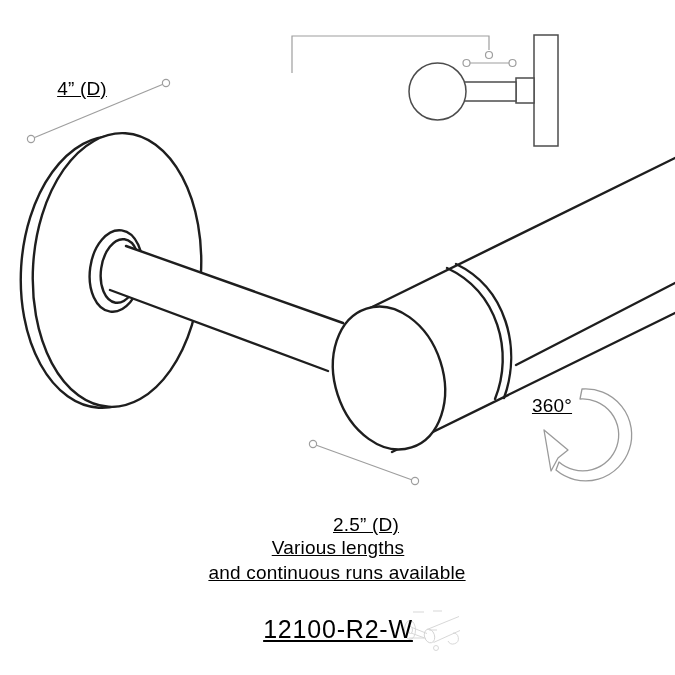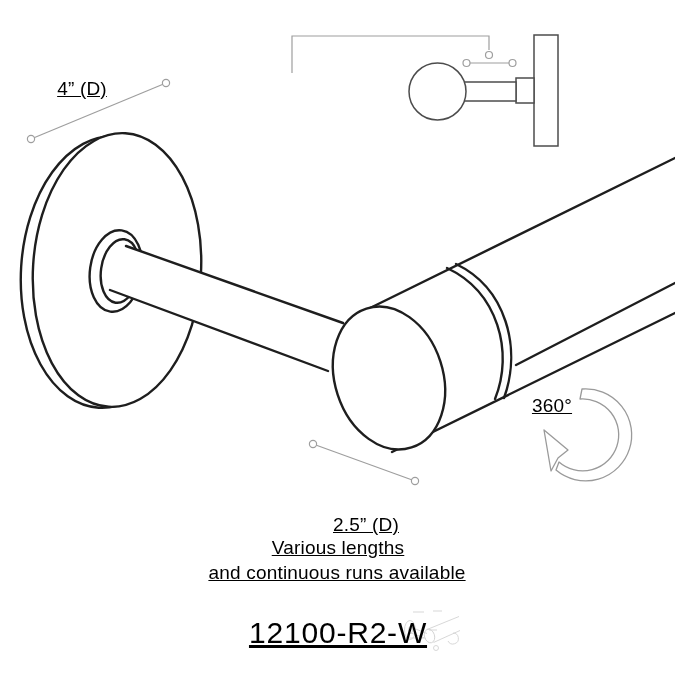--- a/index.html
+++ b/index.html
@@ -18,21 +18,21 @@
     white-space:nowrap;
     color:#000000;
     font-size:19px;
     font-weight:500;
     letter-spacing:.2px;
     line-height:1.25;
     z-index:2;
     text-decoration:underline;
   }
   .code{
-    font-size:30px;
+    font-size:25px;
     letter-spacing:.8px;
     font-weight:500;
   }
   
   .main{stroke:#1e1e1e;stroke-width:2.4;fill:none;stroke-linecap:round;}
   .mainfill{fill:#ffffff;stroke:none;}
   .mainshape{fill:#ffffff;stroke:#1e1e1e;stroke-width:2.4;}
   .side{fill:#ffffff;stroke:#4c4c4c;stroke-width:1.5;}
   .lead{stroke:#9e9e9e;stroke-width:1.2;fill:none;}
   .leaddot{fill:#ffffff;stroke:#9e9e9e;stroke-width:1.2;}

